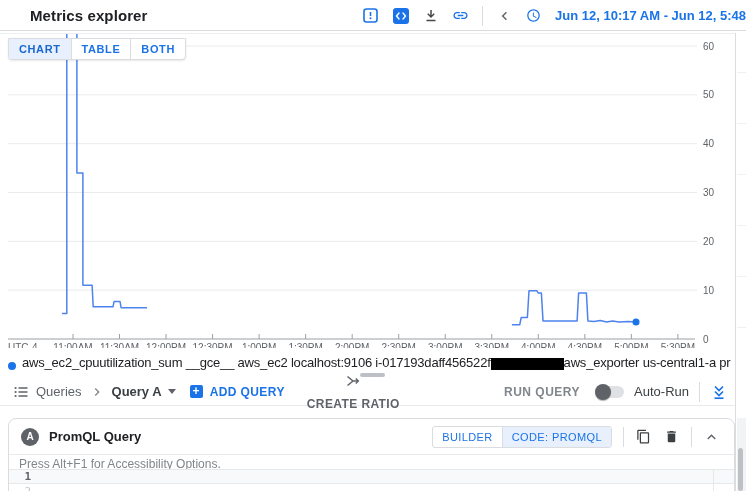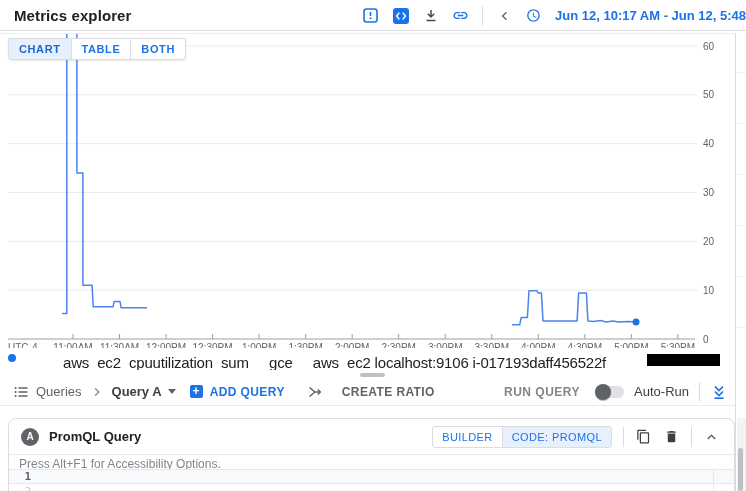--- a/index.html
+++ b/index.html
@@ -2,21 +2,21 @@
 <html><head>
 <meta charset="utf-8">
 <style>
   * { margin:0; padding:0; box-sizing:border-box; }
   html,body { width:746px; height:491px; overflow:hidden; background:#fff;
     font-family:"Liberation Sans", sans-serif; }
   #app { position:relative; width:746px; height:491px; background:#fff; overflow:hidden; }
 
   
   .header { position:absolute; top:0; left:0; right:0; height:31px;
-    border-bottom:1px solid #dadce0; display:flex; align-items:center; background:#fff; z-index:30; }
+    border-bottom:1px solid #dadce0; display:flex; align-items:center; background:#fff; z-index:30;padding-left:16px; }
   .header-title { font-size:15px; font-weight:700; color:#202124; margin-left:14px; letter-spacing:.1px; }
   .header-right { position:absolute; right:0; top:0; height:31px; display:flex; align-items:center; gap:13px; padding-left:4px; }
   .hicon { width:17px; height:17px; display:flex; align-items:center; justify-content:center; cursor:pointer; }
   .vdiv { width:1px; height:20px; background:#dadce0; }
   .time-range { display:flex; align-items:center; gap:14px; white-space:nowrap; overflow:hidden; }
   .time-range-text { color:#1a73e8; font-size:13px; font-weight:700; white-space:nowrap; }
 
   
   .chart-card { position:absolute; top:33px; left:0; width:735px; height:338px; background:#fff;
     border-top:1px solid #eceef0; }
@@ -25,43 +25,43 @@
 
   .view-toggle { position:absolute; top:4px; left:8px; display:flex; background:#fff;
     border:1px solid #dadce0; border-radius:0 0 4px 4px; overflow:hidden; z-index:5;
     box-shadow:0 1px 2px rgba(60,64,67,.12); }
   .view-toggle .seg { padding:4px 10px; font-size:11px; font-weight:700; letter-spacing:.6px;
     color:#1a73e8; cursor:pointer; border-right:1px solid #dadce0; }
   .view-toggle .seg:last-child { border-right:none; }
   .view-toggle .seg.selected { background:#e8f0fe; color:#1967d2; }
 
   .legend-row { position:absolute; top:320px; left:8px; right:4px; height:16px;
-    display:flex; align-items:flex-start; white-space:nowrap; overflow:hidden;
-    font-size:15px; letter-spacing:-.2px; color:#202124;gap:41px; }
+    display:flex; align-items:flex-end; white-space:nowrap; overflow:hidden;
+    font-size:13px; letter-spacing:-.2px; color:#202124; }
   .legend-dot { width:8px; height:8px; border-radius:50%; background:#1a73e8; margin-right:6px; flex:0 0 auto; }
   .redaction { display:inline-block; width:73px; height:12px; background:#000; vertical-align:middle; flex:0 0 auto; }
 
   
   .drag-pill { position:absolute; top:373px; left:360px; width:25px; height:4px;
     border-radius:2px; background:#bdc1c6; cursor:row-resize; z-index:5; }
 
   
   .toolbar { position:absolute; top:378px; left:0; width:735px; height:28px;
     display:flex; align-items:center; border-bottom:1px solid #e8eaed; background:#fff; }
   .tb-left { display:flex; align-items:center; margin-left:13px; gap:7px; }
   .tb-right { position:absolute; right:8px; display:flex; align-items:center; gap:10px; }
   .tb-label { font-size:13px; color:#5f6368; }
   .tb-query-name { font-size:13px; font-weight:700; color:#3c4043; cursor:pointer; display:flex; align-items:center; gap:6px; }
   .caret-down { width:0; height:0; border-left:4px solid transparent; border-right:4px solid transparent; border-top:5px solid #5f6368; }
   .btn-blue { display:flex; align-items:center; gap:7px; color:#1a73e8; font-size:12px; font-weight:700;
     letter-spacing:.4px; cursor:pointer; margin-left:14px; }
   .plus-box { width:13px; height:13px; background:#1a73e8; border-radius:2px; color:#fff;
     font-size:12px; font-weight:700; line-height:12px; text-align:center; }
-  .btn-gray { display:flex; align-items:center; gap:19px; color:#5f6368; font-size:12px; font-weight:700;
-    letter-spacing:.4px; cursor:pointer; margin-left:22px; }
+  .btn-gray { display:flex; align-items:center; gap:8px; color:#5f6368; font-size:12px; font-weight:700;
+    letter-spacing:.4px; cursor:pointer; margin-left:22px;flex-direction:column; }
   .run-query { color:#80868b; font-size:12px; font-weight:700; letter-spacing:.5px; cursor:default; }
   .toggle { position:relative; width:28px; height:12px; background:#dfe1e5; border-radius:6px; cursor:pointer; margin-left:6px; }
   .toggle .knob { position:absolute; left:-1px; top:-2px; width:16px; height:16px; border-radius:50%;
     background:#5f6368; box-shadow:0 1px 1px rgba(0,0,0,.3); }
   .auto-run-label { font-size:13px; color:#3c4043; }
 
   
   .panel { position:absolute; top:418px; left:8px; width:727px; height:90px;
     border:1px solid #dadce0; border-radius:8px; background:#fff; }
   .panel-header { position:relative; height:36px; border-bottom:1px solid #e8eaed;

